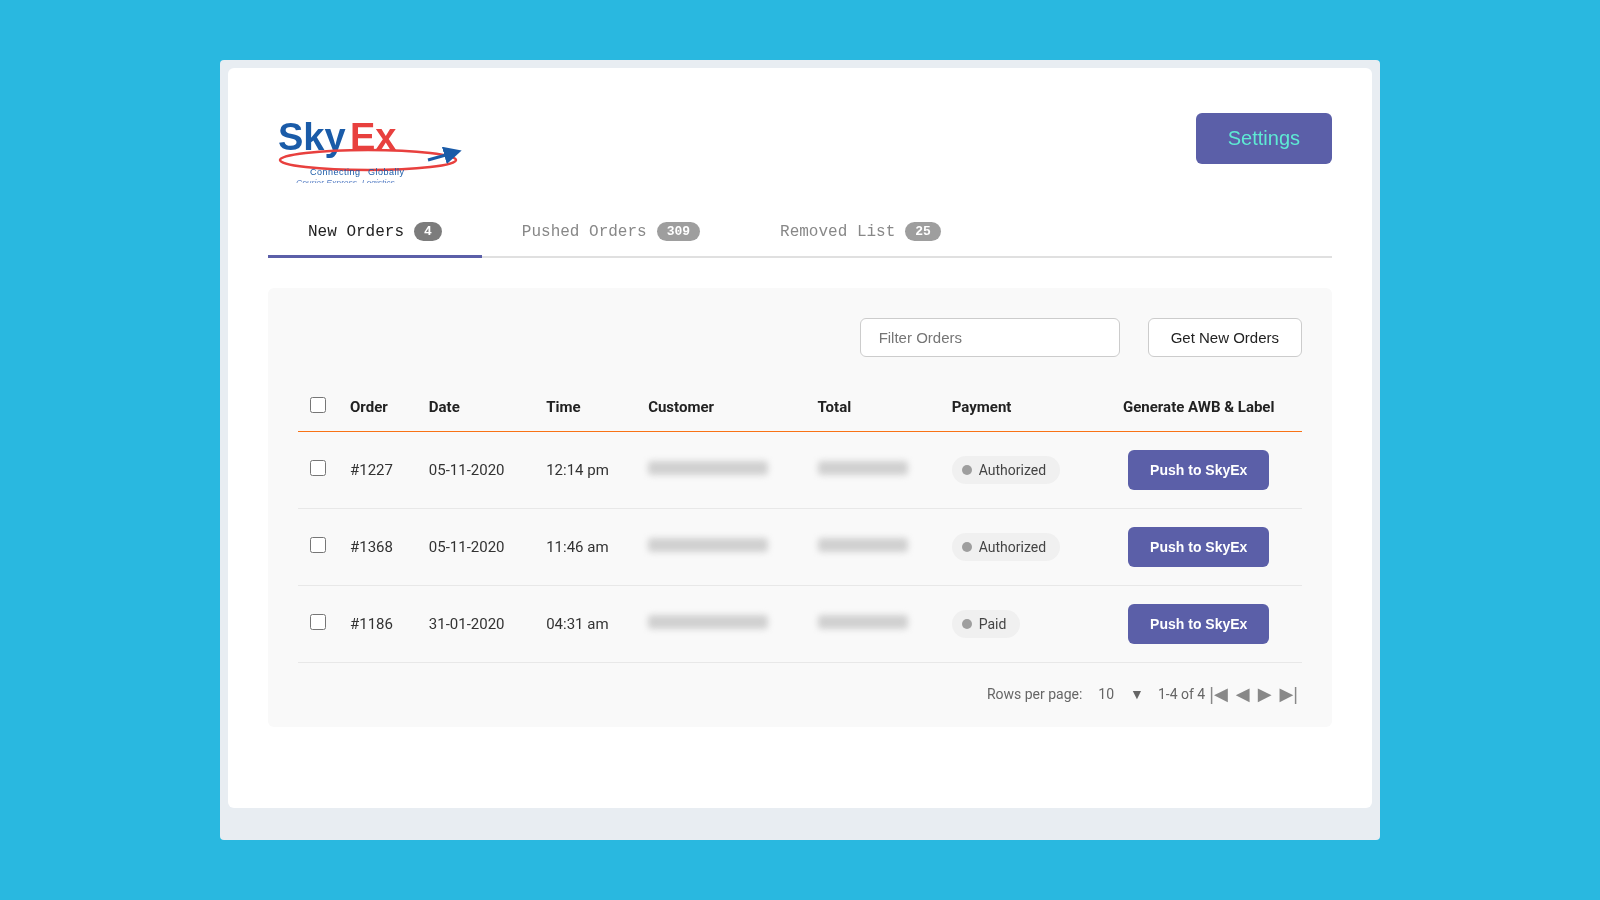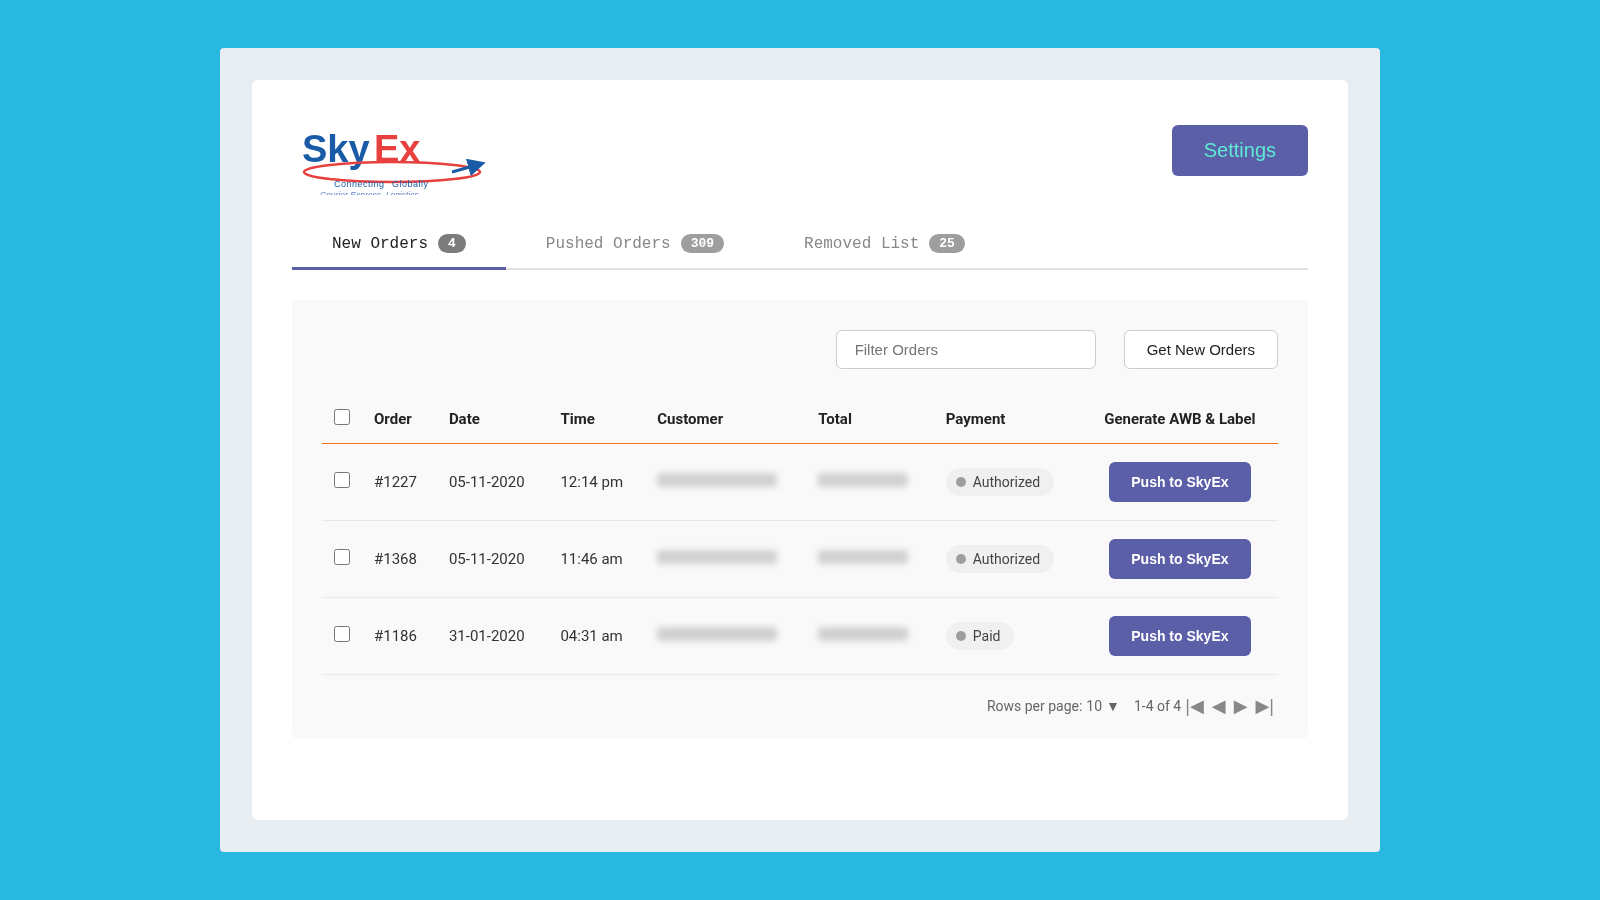--- a/index.html
+++ b/index.html
@@ -9,21 +9,21 @@
       justify-content: center;
       align-items: center;
       min-height: 100vh;
       font-family: -apple-system, BlinkMacSystemFont, 'Segoe UI', Roboto, sans-serif;
     }
     .main-container {
       background: #e8edf2;
       width: 1160px;
       min-height: 780px;
       border-radius: 4px;
-      padding: 32px;
+      padding: 8px;
     }
     .inner-card {
       background: #fff;
       border-radius: 6px;
       padding: 30px 40px 40px 40px;
       min-height: 740px;
     }
     .header {
       display: flex;
       justify-content: space-between;
@@ -194,21 +194,21 @@
       justify-content: flex-end;
       align-items: center;
       gap: 14px;
       margin-top: 18px;
       font-size: 14px;
       color: #666;
     }
     .rows-select {
       display: inline-flex;
       align-items: center;
-      gap: 4px;
+      gap: 16px;
     }
     .pagination-nav {
       display: flex;
       align-items: center;
       gap: 0;
     }
     .pag-btn {
       background: none;
       border: none;
       cursor: pointer;

